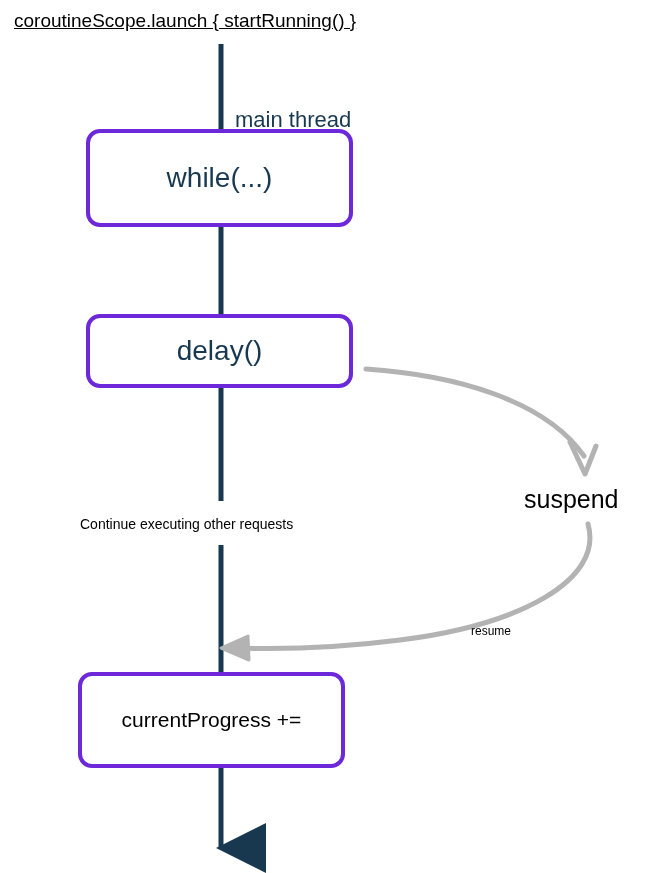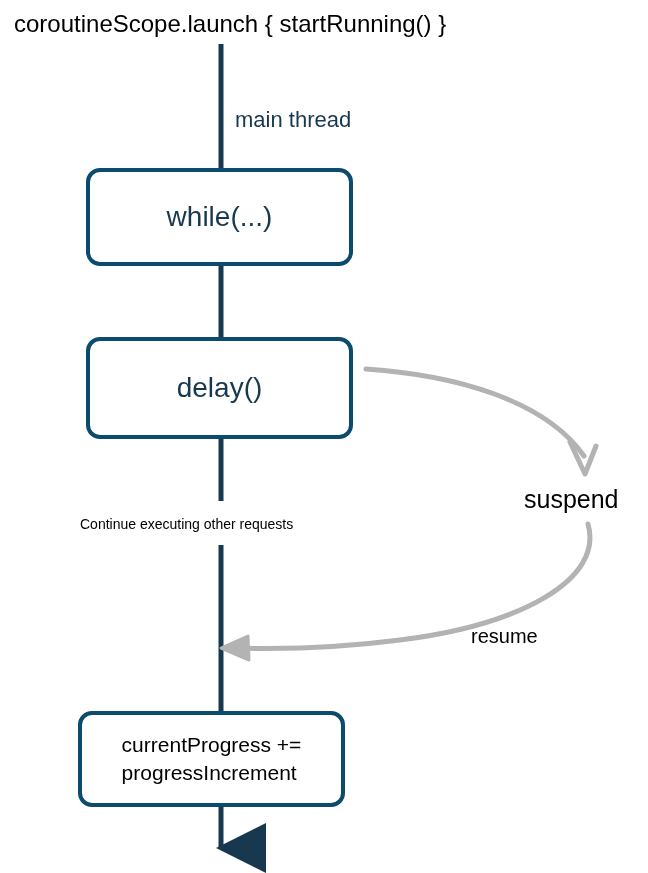--- a/index.html
+++ b/index.html
@@ -27,55 +27,55 @@
   }
   .lbl {
     position: absolute;
     white-space: pre;
     line-height: 1.15;
   }
   
   #title-label {
     left: 14px;
     top: 10px;
-    font-size: 24px;
+    font-size: 19px;
     color: #000000;
+    text-decoration: underline;
   }
   
   #main-thread-label {
     left: 235px;
     top: 63px;
     font-size: 22px;
     color: #17384f;
     margin-top: 44px;
   }
   
   .node-box {
     position: absolute;
     box-sizing: border-box;
-    border: 4px solid #0c4a6e;
+    border: 4px solid #6d28d9;
     border-radius: 14px;
     background: #ffffff;
     display: flex;
     align-items: center;
     justify-content: center;
-    text-align: left;
-    margin-top: 39px;
+    text-align: center;
   }
   #node-while {
     left: 86px;
     top: 129px;
     width: 267px;
     height: 98px;
   }
   #node-delay {
     left: 86px;
-    top: 298px;
+    top: 314px;
     width: 267px;
-    height: 102px;
+    height: 74px;
   }
   #node-progress {
     left: 78px;
     top: 672px;
     width: 267px;
     height: 96px;
   }
   .node-text-navy {
     font-size: 28px;
     color: #17384f;
@@ -96,21 +96,21 @@
   #suspend-label {
     left: 524px;
     top: 485px;
     font-size: 25px;
     color: #000000;
   }
   
   #resume-label {
     left: 471px;
     top: 625px;
-    font-size: 20px;
+    font-size: 12px;
     color: #000000;
   }
 </style>
 </head>
 <body>
 
 <div id="diagram-root">
 
   <svg id="diagram-svg" viewBox="0 0 648 873" xmlns="http://www.w3.org/2000/svg">
     <defs>
@@ -150,21 +150,20 @@
     <span class="node-text-navy">while(...)</span>
   </div>
 
   <div class="node-box" id="node-delay">
     <span class="node-text-navy">delay()</span>
   </div>
 
   <div class="node-box" id="node-progress">
     <span class="node-text-black">
       <span>currentProgress +=</span><br>
-      <span>progressIncrement</span>
     </span>
   </div>
 
   <div class="lbl" id="continue-label">Continue executing other requests</div>
 
   <div class="lbl" id="suspend-label">suspend</div>
 
   <div class="lbl" id="resume-label">resume</div>
 
 </div>

